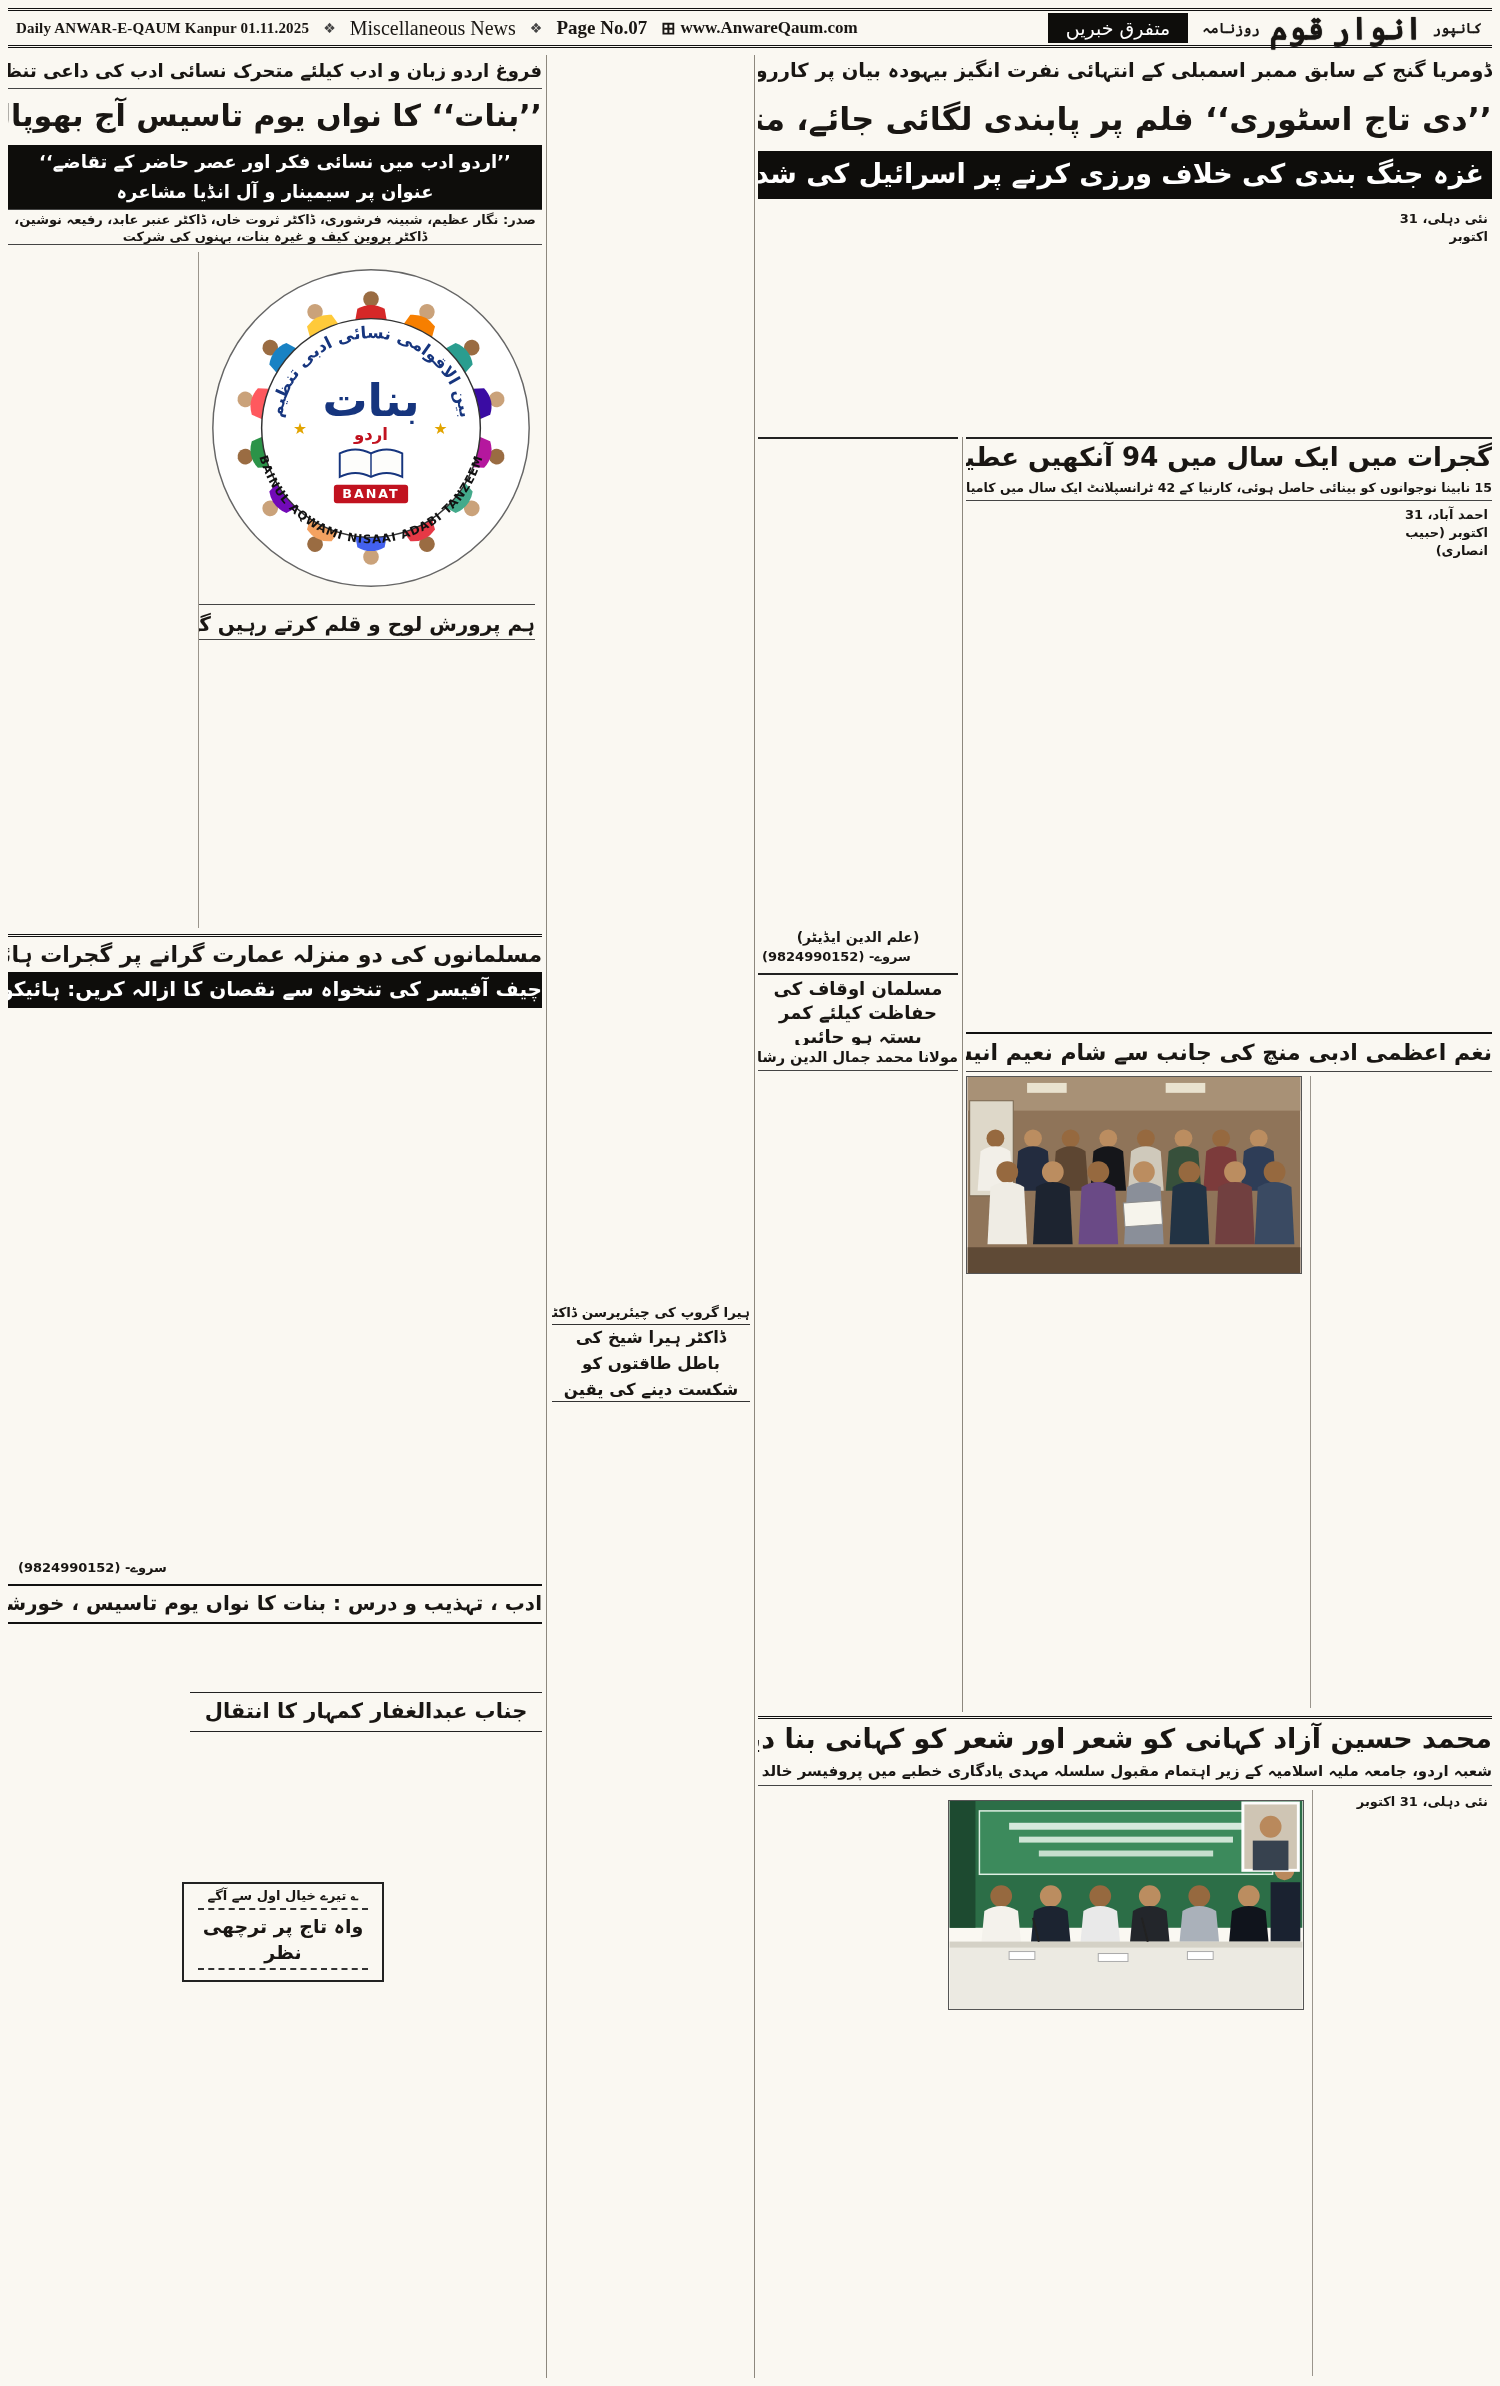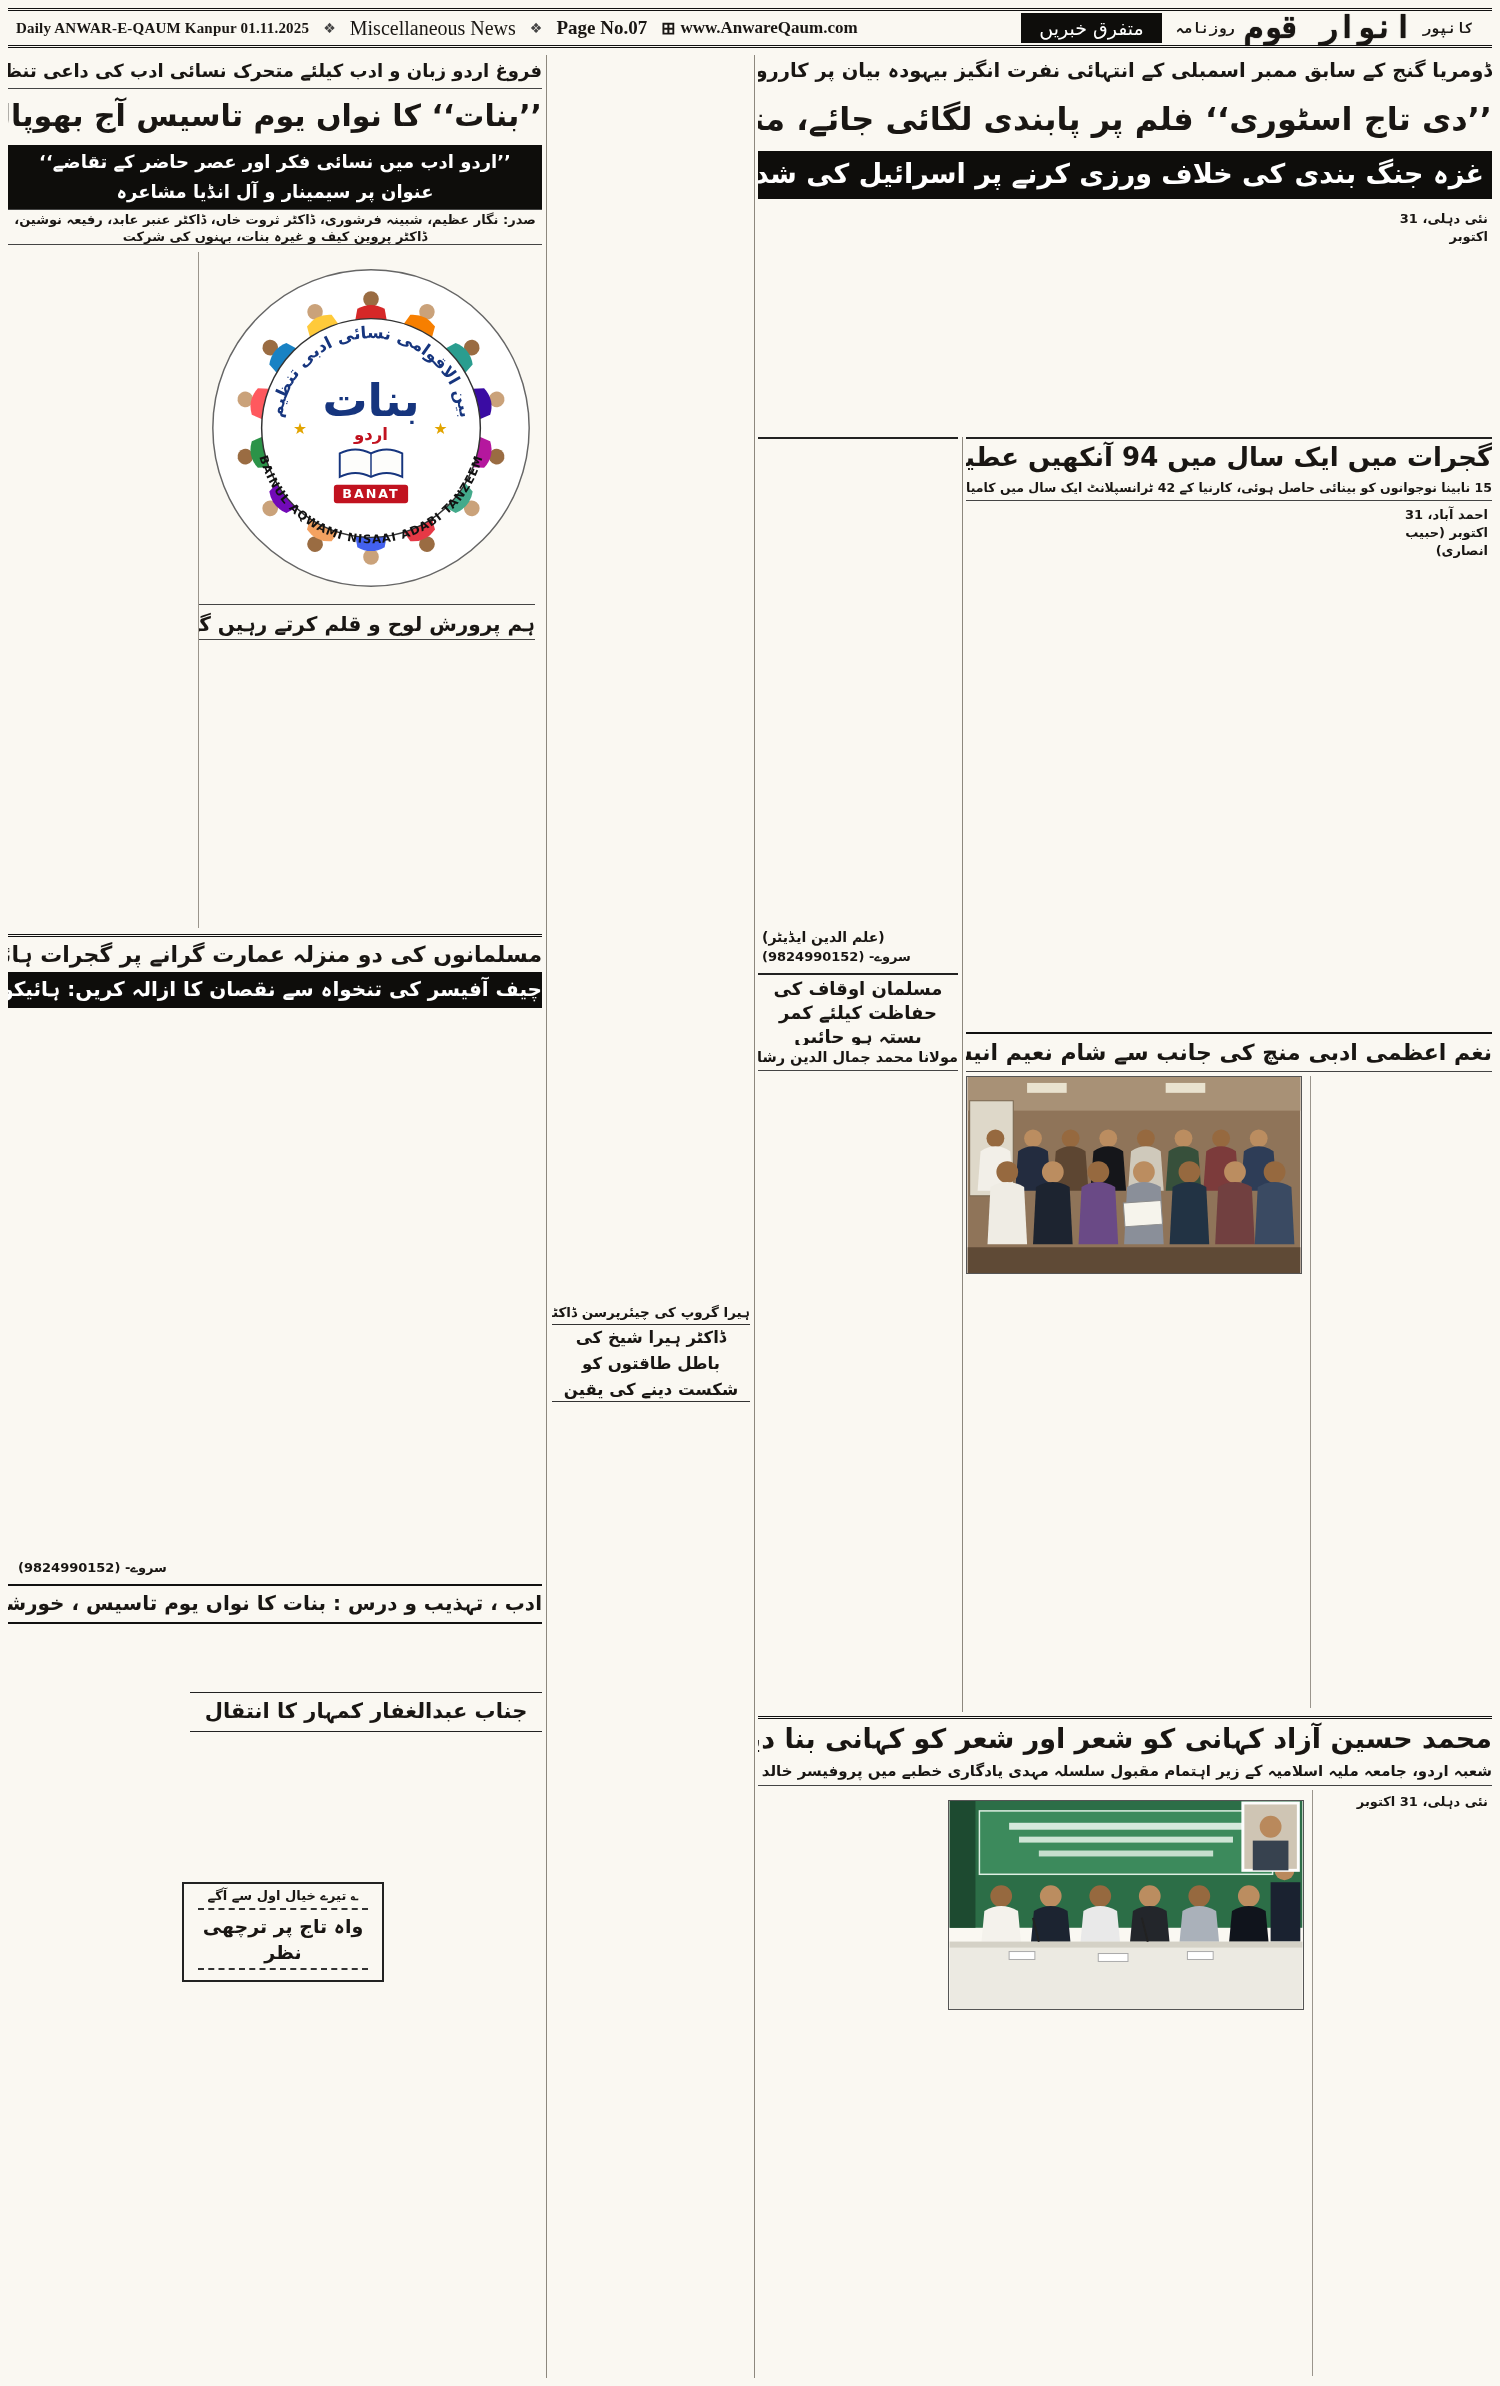--- a/index.html
+++ b/index.html
@@ -29,26 +29,26 @@
        border-top:3px double #111;border-bottom:3px double #111;
        display:flex;align-items:center;gap:14px;padding:0 8px;
        font-family:"Liberation Serif",serif;background:var(--paper,#faf8f2)}
   #hdr .orn{color:#444;font-size:14px}
   #hdrDaily{font-weight:bold;font-size:15px;letter-spacing:.2px}
   #hdrMisc{font-size:20px}
   #hdrPage{font-size:19px;font-weight:bold}
   #hdrWeb{font-size:17px;font-weight:bold;display:flex;align-items:center;gap:5px}
   #hdrMiscUr{background:#0e0d0b;color:#fff;font-size:19px;line-height:30px;
              padding:0 18px;margin-left:auto;font-family:"DejaVu Sans","Liberation Sans",sans-serif;direction:rtl}
-  #hdrMast{display:flex;align-items:center;gap:10px;margin-right:11px;
-           font-family:Liberation Mono, monospace}
+  #hdrMast{display:flex;align-items:center;gap:10px;margin-right:2px;
+           font-family:Liberation Serif, serif}
   #mastPre,#mastCity{font-size:14px;font-weight:bold}
   #mastTitle{font-size:31px;font-weight:bold;letter-spacing:-1px;
              text-shadow:0 0 1px #000}
-  .sign1{direction:rtl;text-align:left;font-weight:bold;font-size:14px;line-height:20px;
+  .sign1{direction:rtl;text-align:center;font-weight:bold;font-size:14px;line-height:20px;
          font-family:"DejaVu Sans","Liberation Sans",sans-serif;padding:0 4px}
   .sign2{direction:rtl;text-align:left;font-weight:bold;font-size:13px;line-height:20px;
          font-family:"DejaVu Sans","Liberation Sans",sans-serif;padding:0 4px}
   .dashrule{border:none;border-top:2px dashed #333;margin:3px 8px}
   svg text{font-family:"DejaVu Sans","Liberation Sans",sans-serif}
 </style>
 </head>
 <body>
 
 <div id="page">

